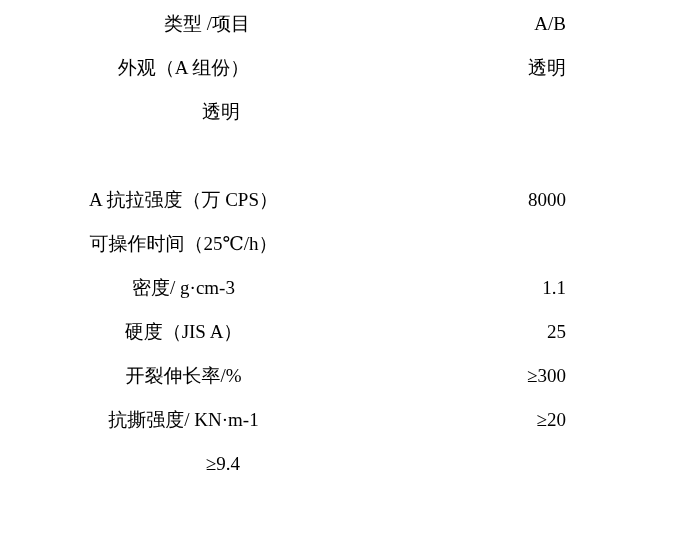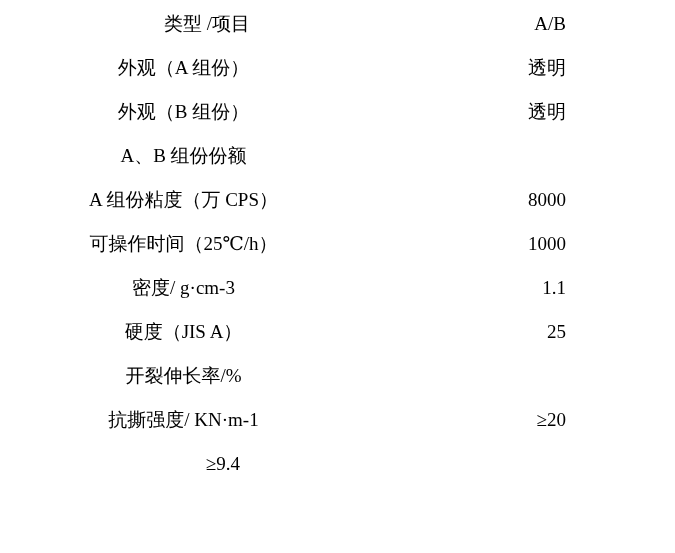--- a/index.html
+++ b/index.html
@@ -49,44 +49,42 @@
   <div class="row row-header">
     <div class="cell label">类型 /项目</div>
     <div class="cell value">A/B</div>
   </div>
 
 <div class="row">
       <div class="cell label">外观（A 组份）</div>
       <div class="cell value">透明</div>
     </div>
     <div class="row">
-      <div class="cell label">外观（B 组份）</div>
       <div class="cell value">透明</div>
     </div>
     <div class="row">
-      <div class="cell label">A、B 组份份额</div>
     </div>
     <div class="row">
-      <div class="cell label">A 组份粘度（万 CPS）</div>
+      <div class="cell label">A 抗拉强度（万 CPS）</div>
       <div class="cell value">8000</div>
     </div>
     <div class="row">
       <div class="cell label">可操作时间（25℃/h）</div>
-      <div class="cell value">1000</div>
     </div>
     <div class="row">
       <div class="cell label">密度/ g·cm-3</div>
       <div class="cell value">1.1</div>
     </div>
     <div class="row">
       <div class="cell label">硬度（JIS A）</div>
       <div class="cell value">25</div>
     </div>
     <div class="row">
       <div class="cell label">开裂伸长率/%</div>
+      <div class="cell value">≥300</div>
     </div>
     <div class="row">
       <div class="cell label">抗撕强度/ KN·m-1</div>
       <div class="cell value">≥20</div>
     </div>
     <div class="row">
       <div class="cell value">≥9.4</div>
     </div>
   </div>
 

